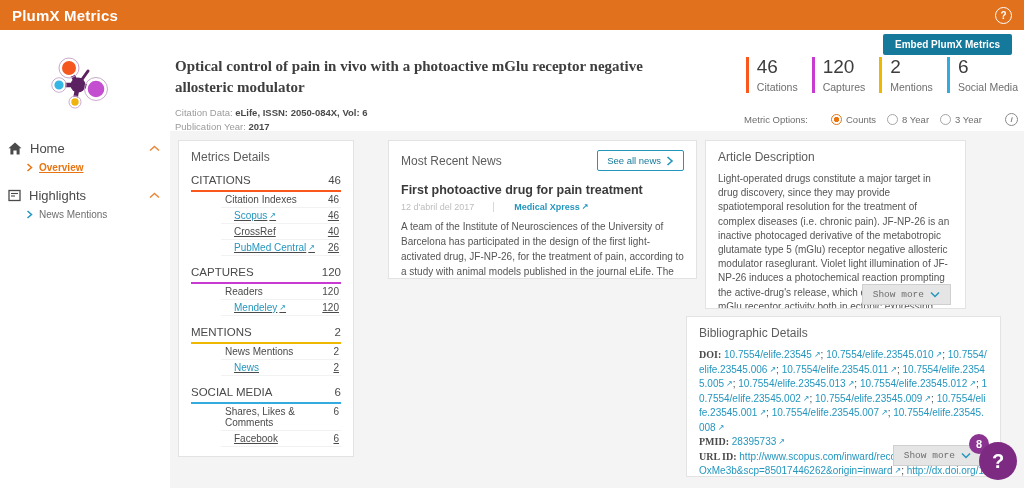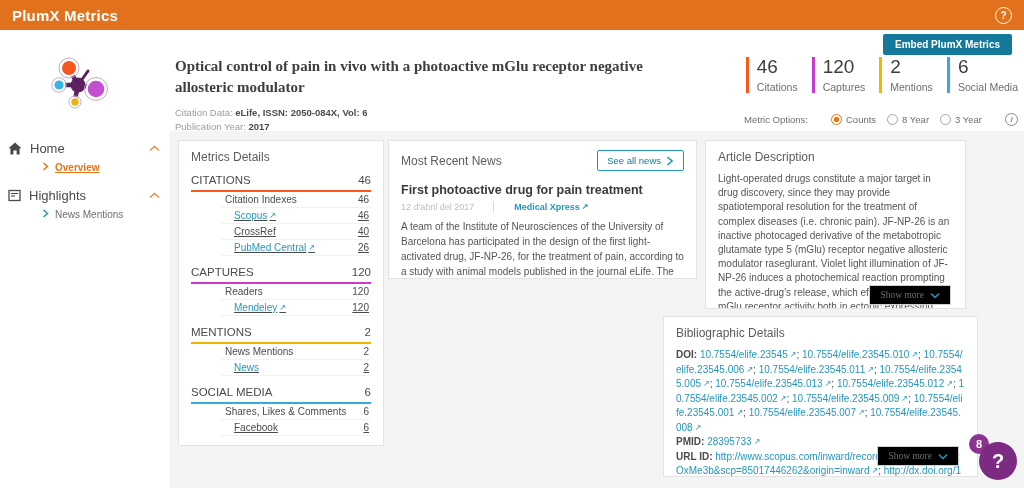--- a/index.html
+++ b/index.html
@@ -33,56 +33,56 @@
   .radio{width:9px;height:9px;border:1px solid #A5A5A5;border-radius:50%;background:#fff;box-sizing:content-box;}
   .radio.sel{border-color:#E87511;background:radial-gradient(circle,#E87511 0 2.6px,#fff 2.9px);}
   .info-circle{width:11px;height:11px;border:1px solid #8A8A8A;border-radius:50%;color:#8A8A8A;
        font-size:8px;font-weight:700;font-style:italic;display:flex;align-items:center;justify-content:center;cursor:pointer;}
   
   .side{position:absolute;left:0;top:138px;width:170px;}
   .side-row{display:flex;align-items:center;padding:3px 10px 3px 8px;cursor:pointer;}
   .side-icon{margin-right:8px;display:flex;}
   .side-label{font-size:13px;color:#4A4A4A;}
   .side-caret{margin-left:auto;display:flex;cursor:pointer;}
-  .sub-row{display:flex;align-items:flex-start;padding:3px 0 3px 42px;margin-bottom:9px;}
+  .sub-row{display:flex;align-items:center;padding:3px 0 3px 26px;margin-bottom:9px;}
   .sub-chev{margin-right:6px;display:flex;}
   .overview-link{font-size:10px;color:#E87511;text-decoration:underline;font-weight:700;cursor:pointer;}
   .newsm-link{font-size:10px;color:#6E6E6E;cursor:pointer;}
   
   .graybg{position:absolute;left:170px;top:131px;right:0;bottom:0;background:#F4F4F4;}
   .panel{position:absolute;background:#fff;border:1px solid #E3E3E3;box-sizing:border-box;padding:9px 12px;}
   .panel-title{font-size:12px;color:#5C5C5C;}
-  .p-md{left:178px;top:140px;width:206px;min-height:255px;}
+  .p-md{left:178px;top:140px;width:176px;min-height:255px;}
   .p-news{left:388px;top:140px;width:309px;height:139px;overflow:hidden;}
   .p-desc{left:705px;top:140px;width:261px;height:169px;overflow:hidden;}
-  .p-bib{left:663px;top:316px;width:315px;height:161px;overflow:hidden;}
+  .p-bib{left:686px;top:316px;width:315px;height:161px;overflow:hidden;}
   
   .md-hd{display:flex;justify-content:space-between;margin-top:10px;padding-bottom:4px;
        border-bottom:2px solid #ccc;font-size:11.5px;color:#4A4A4A;}
   .md-row{display:flex;justify-content:space-between;font-size:10px;color:#4A4A4A;
        padding:2px 2px 2px 4px;border-bottom:1px solid #F2F2F2;margin-left:30px;}
   .md-row.ind{padding-left:13px;text-decoration:underline;}
   .link{color:#2496BE;cursor:pointer;}
   .ext{color:#2496BE;font-size:8px;vertical-align:1px;margin-left:2px;}
   
   .news-head{display:flex;justify-content:space-between;align-items:center;}
   .see-all-btn{display:flex;align-items:center;gap:5px;background:#fff;border:1px solid #2496BE;
        color:#15799B;font-size:9.5px;padding:4px 9px;border-radius:2px;font-family:inherit;cursor:pointer;}
   .news-headline{font-size:12.5px;font-weight:700;color:#3A3A3A;margin-top:12px;cursor:pointer;}
   .news-meta{font-size:9px;margin-top:5px;color:#BDBDBD;}
   .news-source{color:#2496BE;font-weight:700;margin-left:19px;padding-left:20px;border-left:1px solid #D8D8D8;cursor:pointer;}
   .news-body{font-size:10px;color:#555;line-height:1.5;margin-top:7px;}
   
   .desc-body{font-size:10px;color:#555;line-height:1.42;margin-top:8px;}
-  .show-more{position:absolute;display:flex;align-items:center;gap:6px;background:#000000;
-       border:1px solid #CFCFCF;color:#6E6E6E;font-size:9.5px;padding:4px 10px;font-family:Liberation Serif, serif;cursor:pointer;}
+  .show-more{position:absolute;display:flex;align-items:center;gap:6px;background:#e5e5e5;
+       border:1px solid #CFCFCF;color:#6E6E6E;font-size:9.5px;padding:4px 10px;font-family:Liberation Mono, monospace;cursor:pointer;}
   .p-desc .show-more{right:14px;bottom:3px;}
   .p-bib .show-more{right:18px;bottom:10px;}
   .bib-body{font-size:10px;line-height:1.45;margin-top:8px;color:#4A4A4A;word-wrap:break-word;}
-  .bib-label{font-weight:700;color:#4A4A4A;}
+  .bib-label{font-weight:700;color:#4A4A4A;font-family:Liberation Serif, serif;}
   .bib-body .link{word-break:break-all;}
   
   .hw-badge{position:absolute;left:969px;top:434px;width:20px;height:20px;border-radius:50%;
        background:#8A3390;color:#fff;font-size:11px;font-weight:700;display:flex;align-items:center;justify-content:center;}
   .hw-main{position:absolute;left:979px;top:442px;width:38px;height:38px;border-radius:50%;
        background:#7D2A83;color:#fff;font-size:20px;font-weight:700;display:flex;align-items:center;
        justify-content:center;cursor:pointer;}
 </style>
 </head>
 <body>

